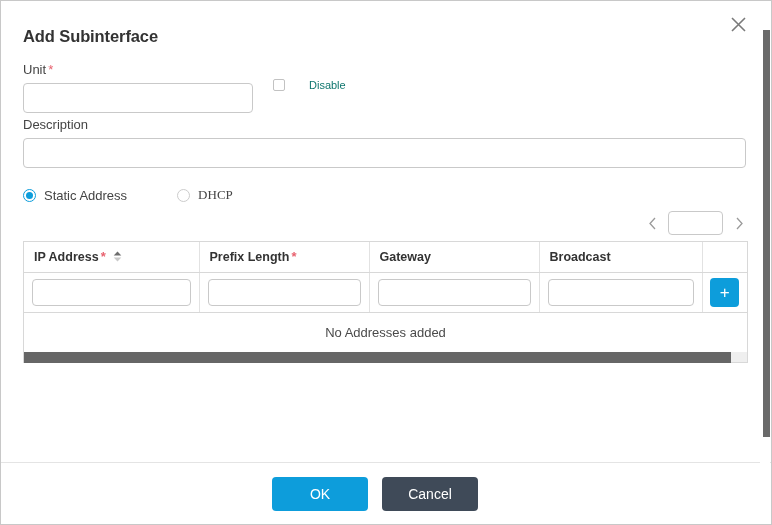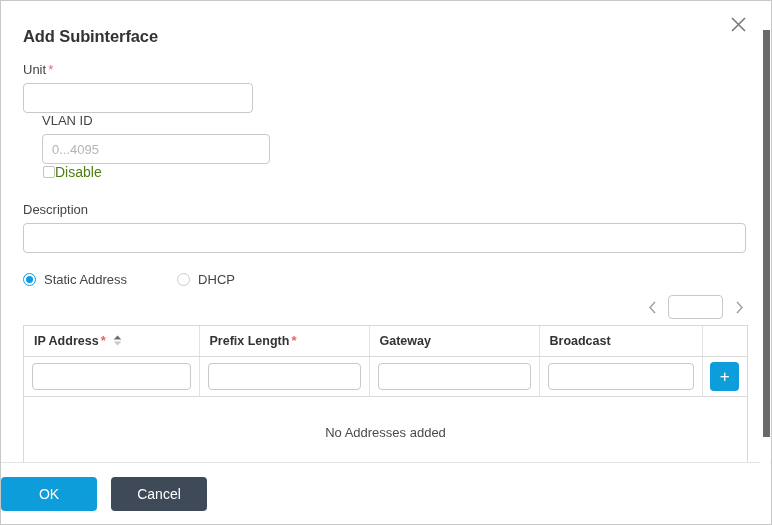--- a/index.html
+++ b/index.html
@@ -72,23 +72,22 @@
     display: block;
   }
   .req {
     color: #e8626f;
     font-size: 13px;
     margin-left: 2px;
   }
 
   .row-1 {
     display: flex;
-    align-items: flex-start;
+    align-items: center;
     margin-top: 16px;
-    flex-direction: column;
   }
   .field-unit { width: 230px; }
   .field-vlan { width: 228px; margin-left: 19px; }
 
   .text-input {
     box-sizing: border-box;
     width: 100%;
     height: 30px;
     border: 1px solid #c9c9c9;
     border-radius: 4px;
@@ -110,41 +109,41 @@
   .checkbox-box {
     width: 12px;
     height: 12px;
     border: 1px solid #c2c2c2;
     border-radius: 2px;
     background: #fff;
     box-sizing: border-box;
     display: inline-block;
   }
   .disable-label {
-    margin-left: 0;
-    font-size: 14px;
-    color: #4d7c0f;
-  }
-
-  .field-desc { margin-top: 16px; }
+    margin-left: 24px;
+    font-size: 11px;
+    color: #0f766e;
+  }
+
+  .field-desc { margin-top: 4px; }
   .field-desc .text-input { width: 723px; }
 
   
   .radio-row {
     display: flex;
     align-items: center;
     margin-top: 19px;
     gap: 22px;
   }
   .radio-item {
     display: flex;
     align-items: center;
     cursor: pointer;
   }
-  .radio-item + .radio-item { margin-left: 28px; }
+  .radio-item + .radio-item { margin-left: 28px; font-family: Liberation Serif, serif; }
   .radio-outer {
     width: 13px;
     height: 13px;
     border-radius: 50%;
     box-sizing: border-box;
     display: flex;
     align-items: center;
     justify-content: center;
   }
   .radio-outer.checked {
@@ -277,21 +276,21 @@
     background: #0d9ddb;
     color: #ffffff;
     font-size: 17px;
     line-height: 27px;
     cursor: pointer;
     font-family: "Liberation Sans", sans-serif;
     padding: 0;
   }
 
   .empty-row td {
-    height: 72px;
+    height: 40px;
     text-align: center;
     font-size: 13px;
     color: #4a4a4a;
     border-right: none;
     border-bottom: none;
   }
 
   
   .h-scroll {
     width: 725px;
@@ -311,21 +310,21 @@
     width: 707px;
     background: #666666;
   }
 
   
   .footer {
     flex: 0 0 62px;
     border-top: 1px solid #e4e4e4;
     display: flex;
     align-items: center;
-    justify-content: flex-start;
+    justify-content: center;
     padding-right: 22px;
     box-sizing: border-box;
   }
   .btn {
     height: 34px;
     min-width: 96px;
     border: none;
     border-radius: 4px;
     font-family: "Liberation Sans", sans-serif;
     font-size: 14px;
@@ -371,24 +370,20 @@
   <div class="dialog-body">
 
     <div class="row-1">
       <div class="field-unit">
         <label class="field-label">
           <span>Unit</span><span class="req">*</span>
         </label>
         <input class="text-input" type="text" value="" style="">
       </div>
 
-      <div class="field-vlan">
-        <label class="field-label">VLAN ID</label>
-        <input class="text-input" type="text" placeholder="0...4095" style="">
-      </div>
 
       <div class="disable-wrap">
         <span class="checkbox-box"></span>
         <span class="disable-label">Disable</span>
       </div>
     </div>
 
     <div class="field-desc">
       <label class="field-label">Description</label>
       <input class="text-input" type="text" value="" style="">

